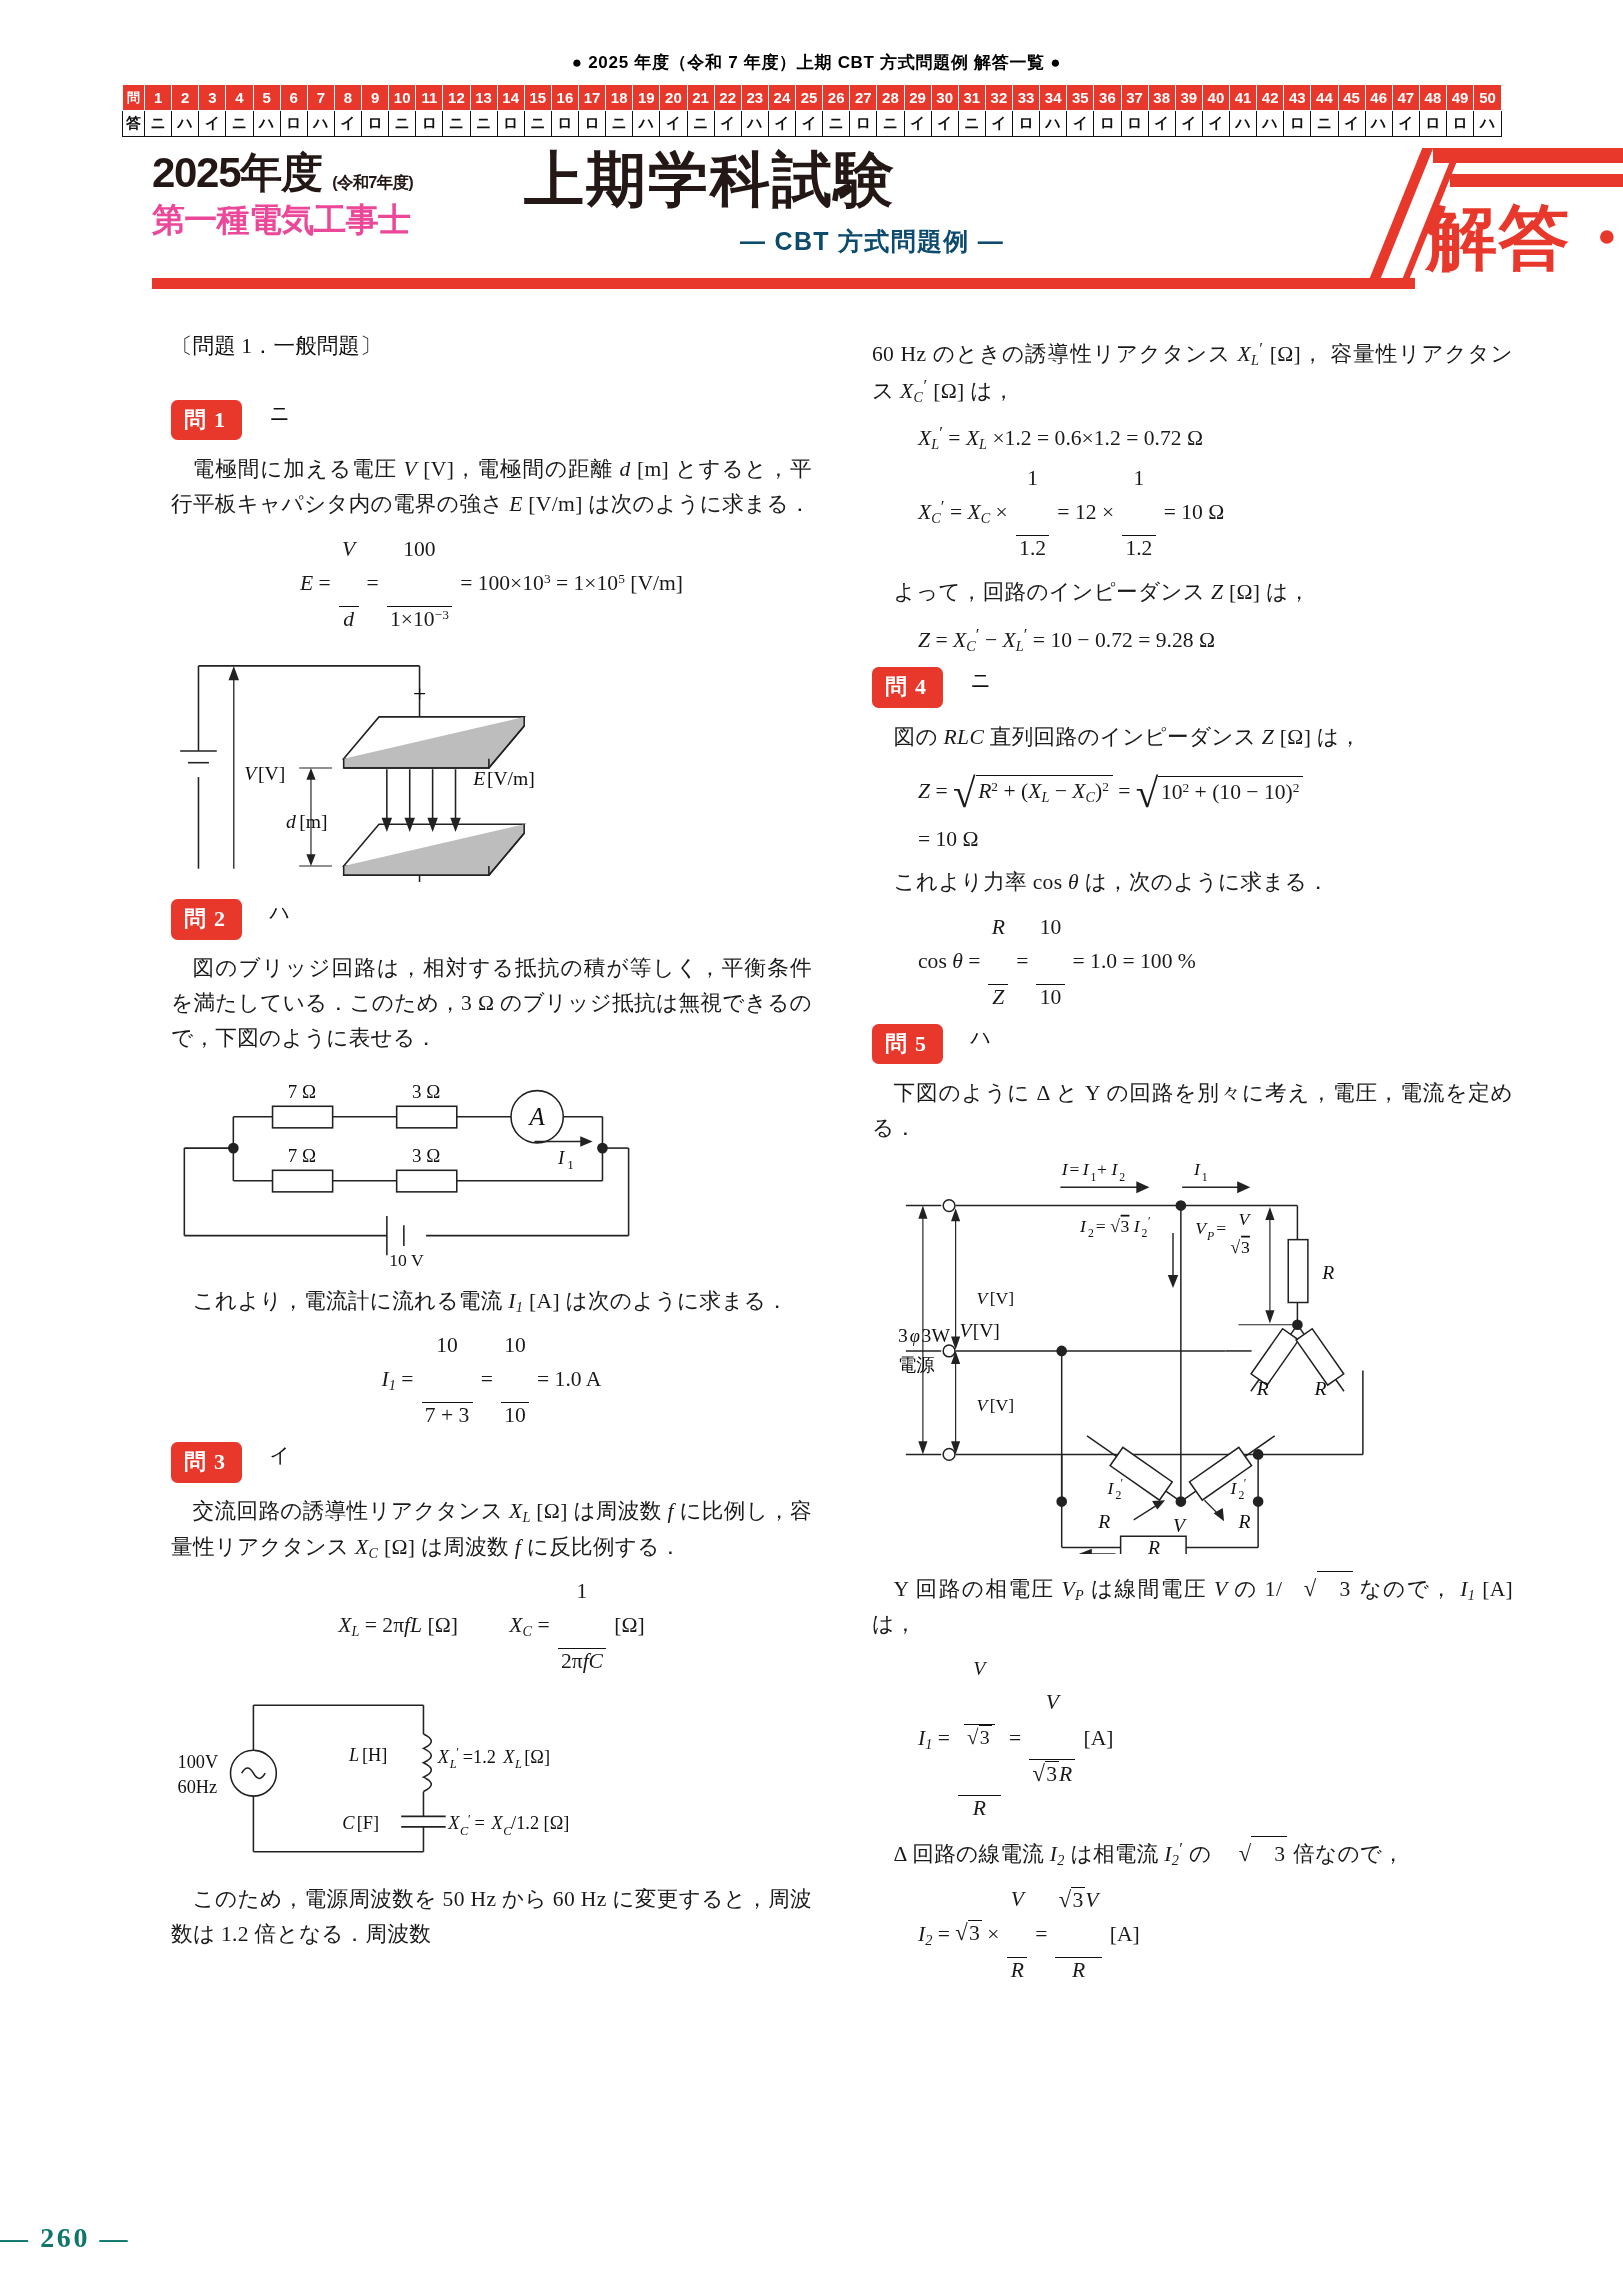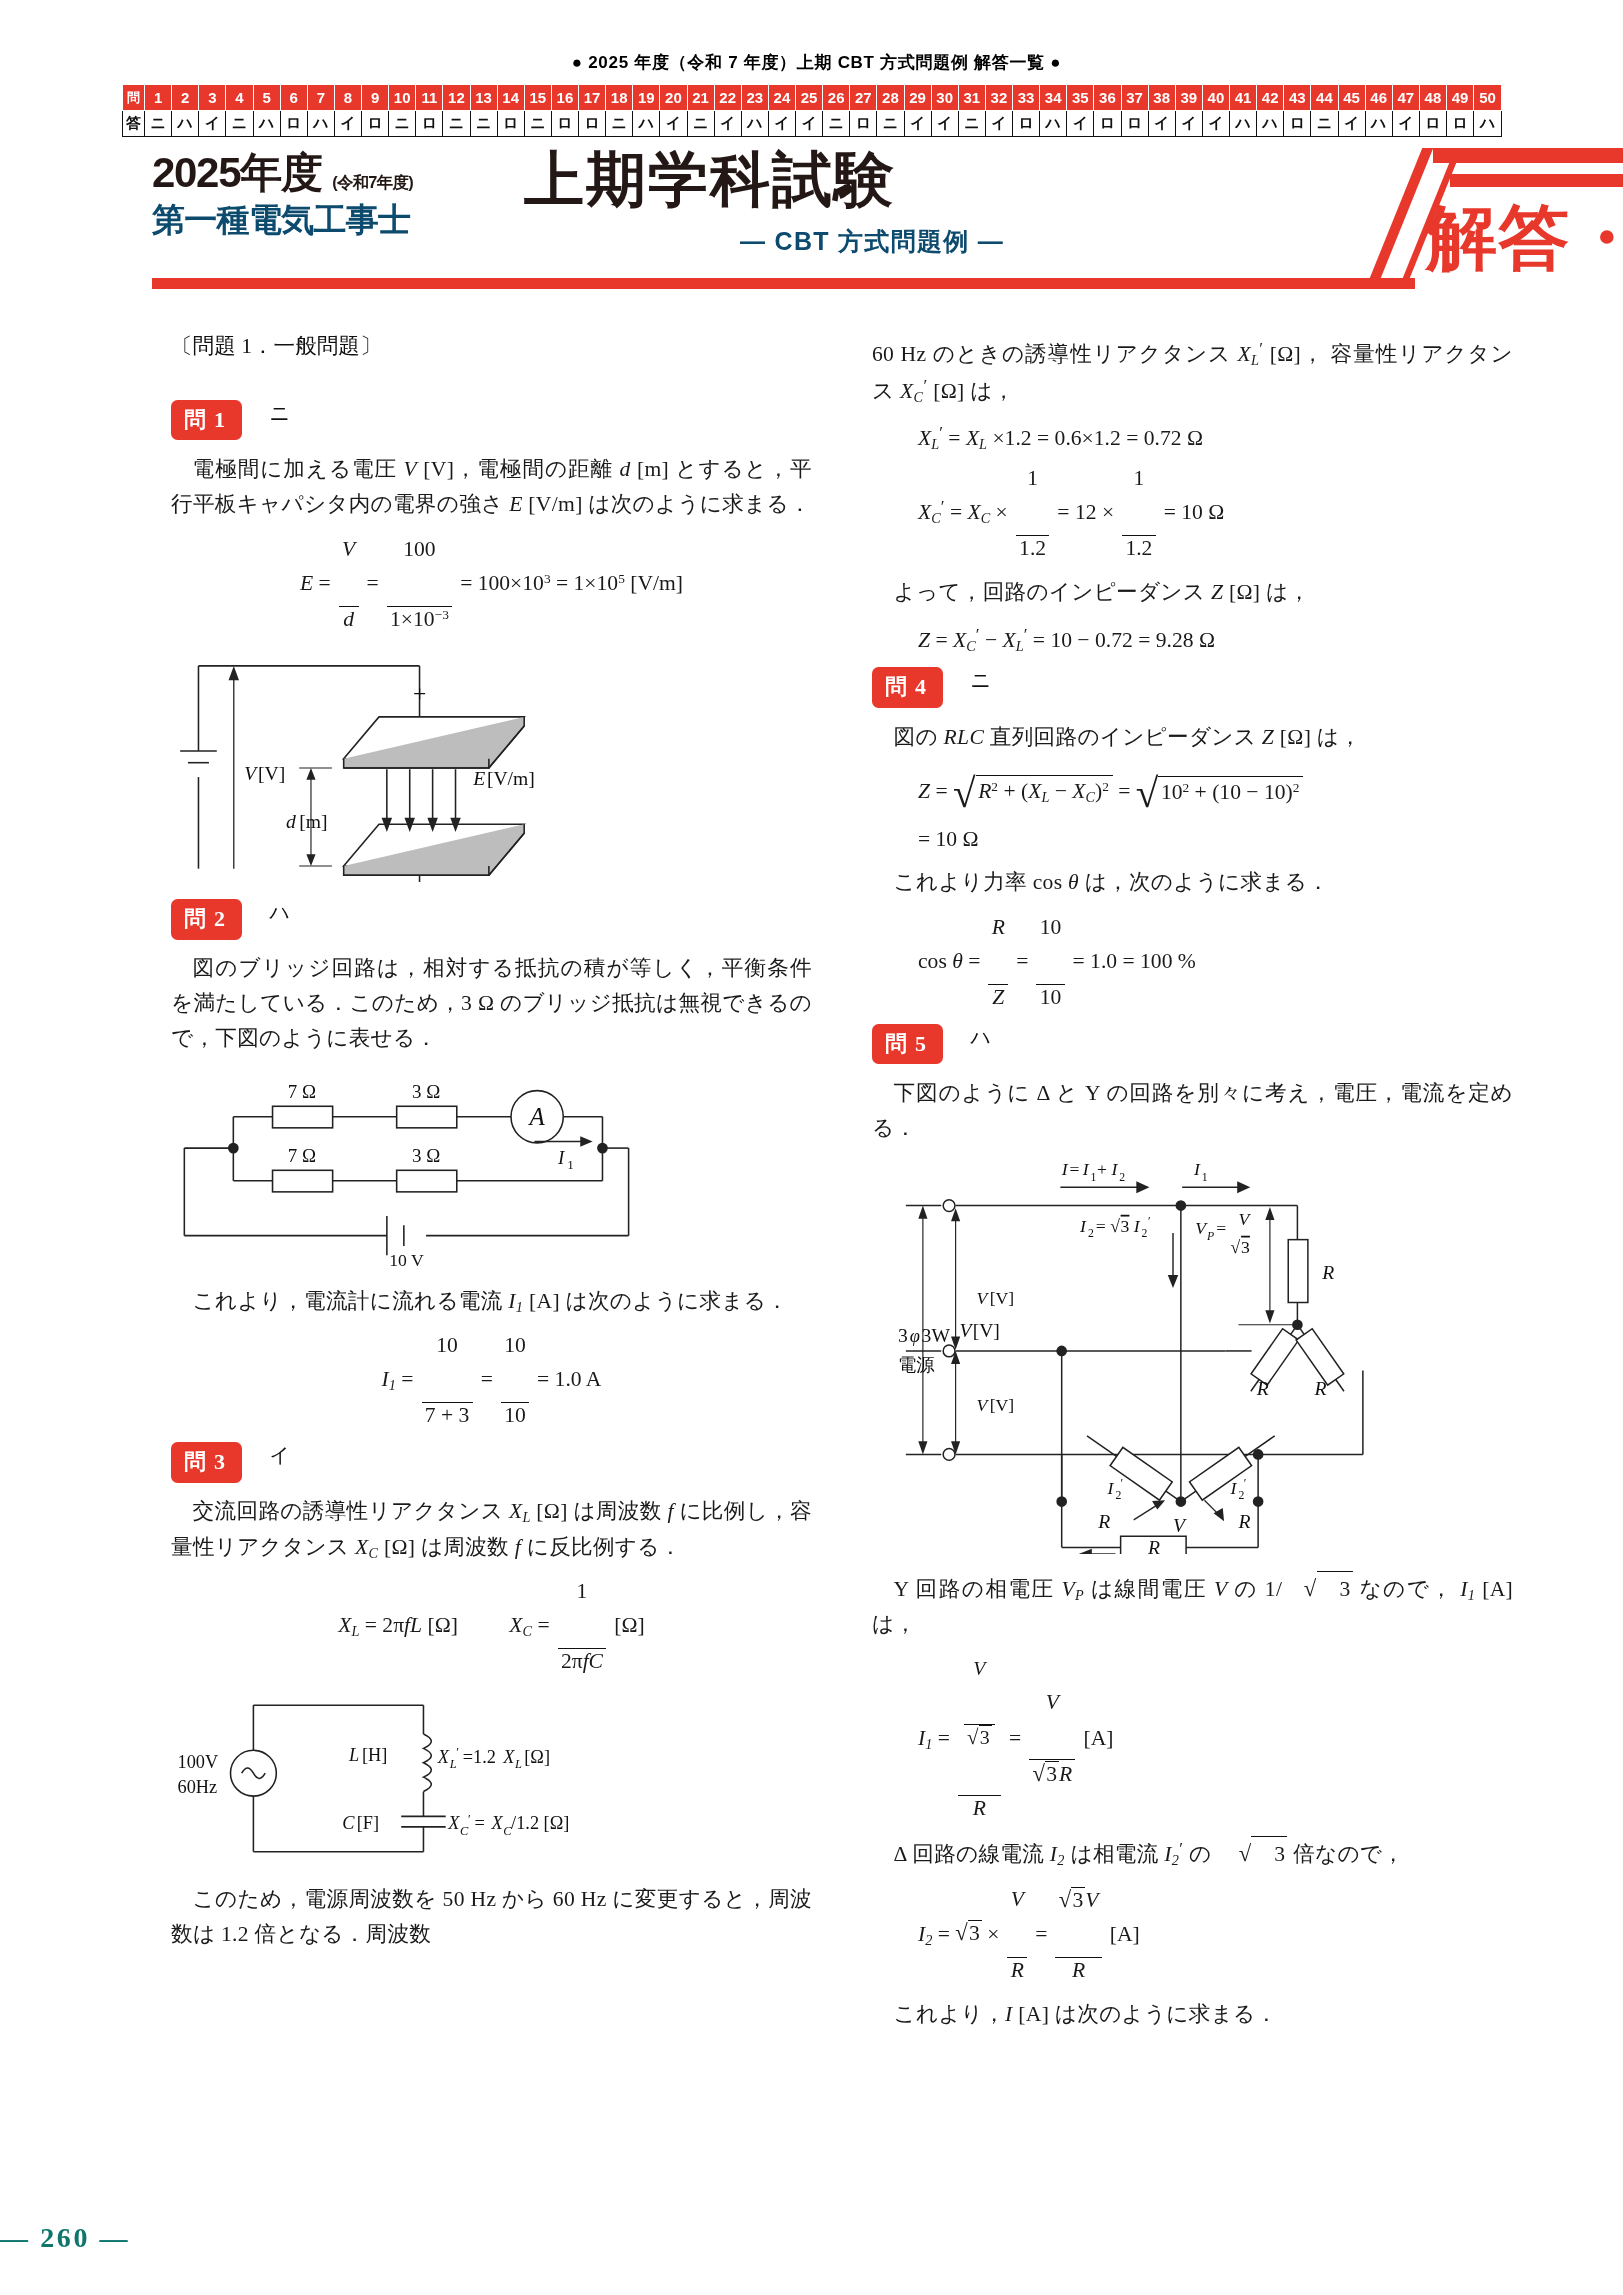--- a/index.html
+++ b/index.html
@@ -59,21 +59,21 @@
     color:#231815;
     line-height:1;
     display:flex; align-items:flex-end;gap:8px;
   }
   .b-year .small {
     font-size:16.4px; letter-spacing:-0.7px; margin-left:2.6px; margin-bottom:3.9px;
   }
   .b-kind {
     font-family:"Liberation Sans", sans-serif;
     font-weight:bold; font-size:33px;
-    letter-spacing:-0.7px; color:#0c4a6e;
+    letter-spacing:-0.7px; color:#ec4899;
     margin-top:9.2px; line-height:1;
   }
   .b-main {
     position:absolute; left:524px; top:-3.9px;
     font-family:"Liberation Sans", sans-serif;
     font-weight:bold; font-size:60px;
     letter-spacing:2px; color:#231815;
     line-height:1.05;
   }
   .b-sub {
@@ -789,20 +789,17 @@
     <span class="sqrt"><span class="rad">√</span><span class="arg">3</span></span> ×
     <span class="frac"><span class="num"><i class="v">V</i></span><span class="den"><i class="v">R</i></span></span>
     =
     <span class="frac">
       <span class="num"><span class="sqrt"><span class="rad">√</span><span class="arg">3</span></span><i class="v">V</i></span>
       <span class="den"><i class="v">R</i></span>
     </span>
     [A]
   </div>
 
-  <p class="body">
-    これより，<i class="v">I</i> [A] は次のように求まる．
-  </p>
 
 </div>
 
 <div class="pagenum">— 260 —</div>
 
 
 </body></html>

